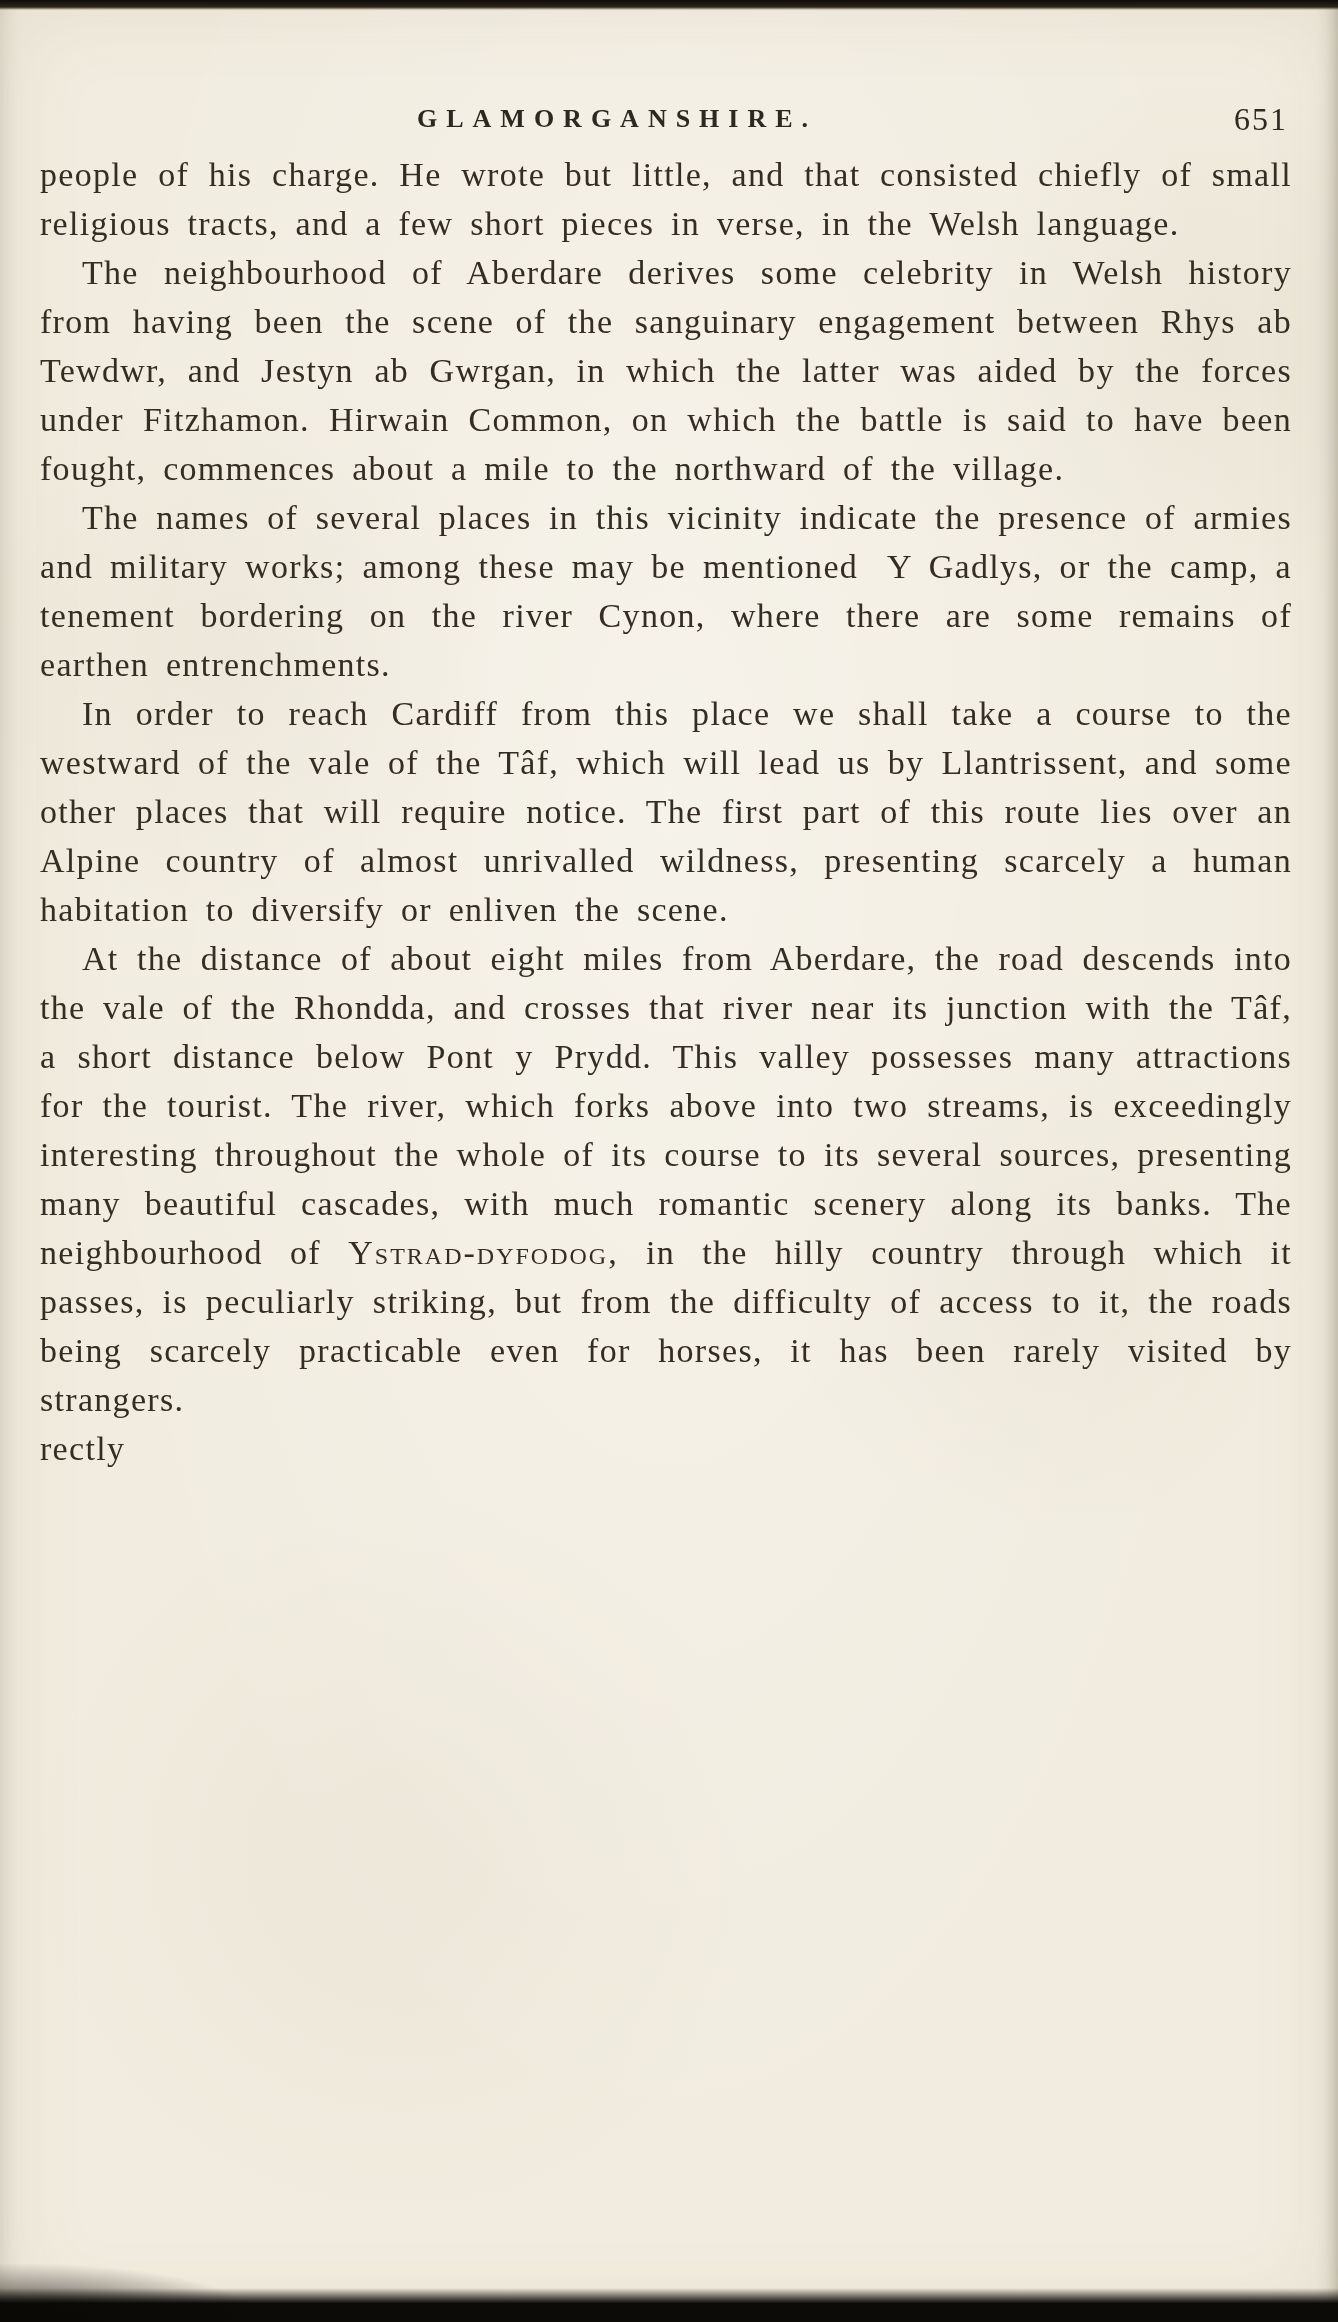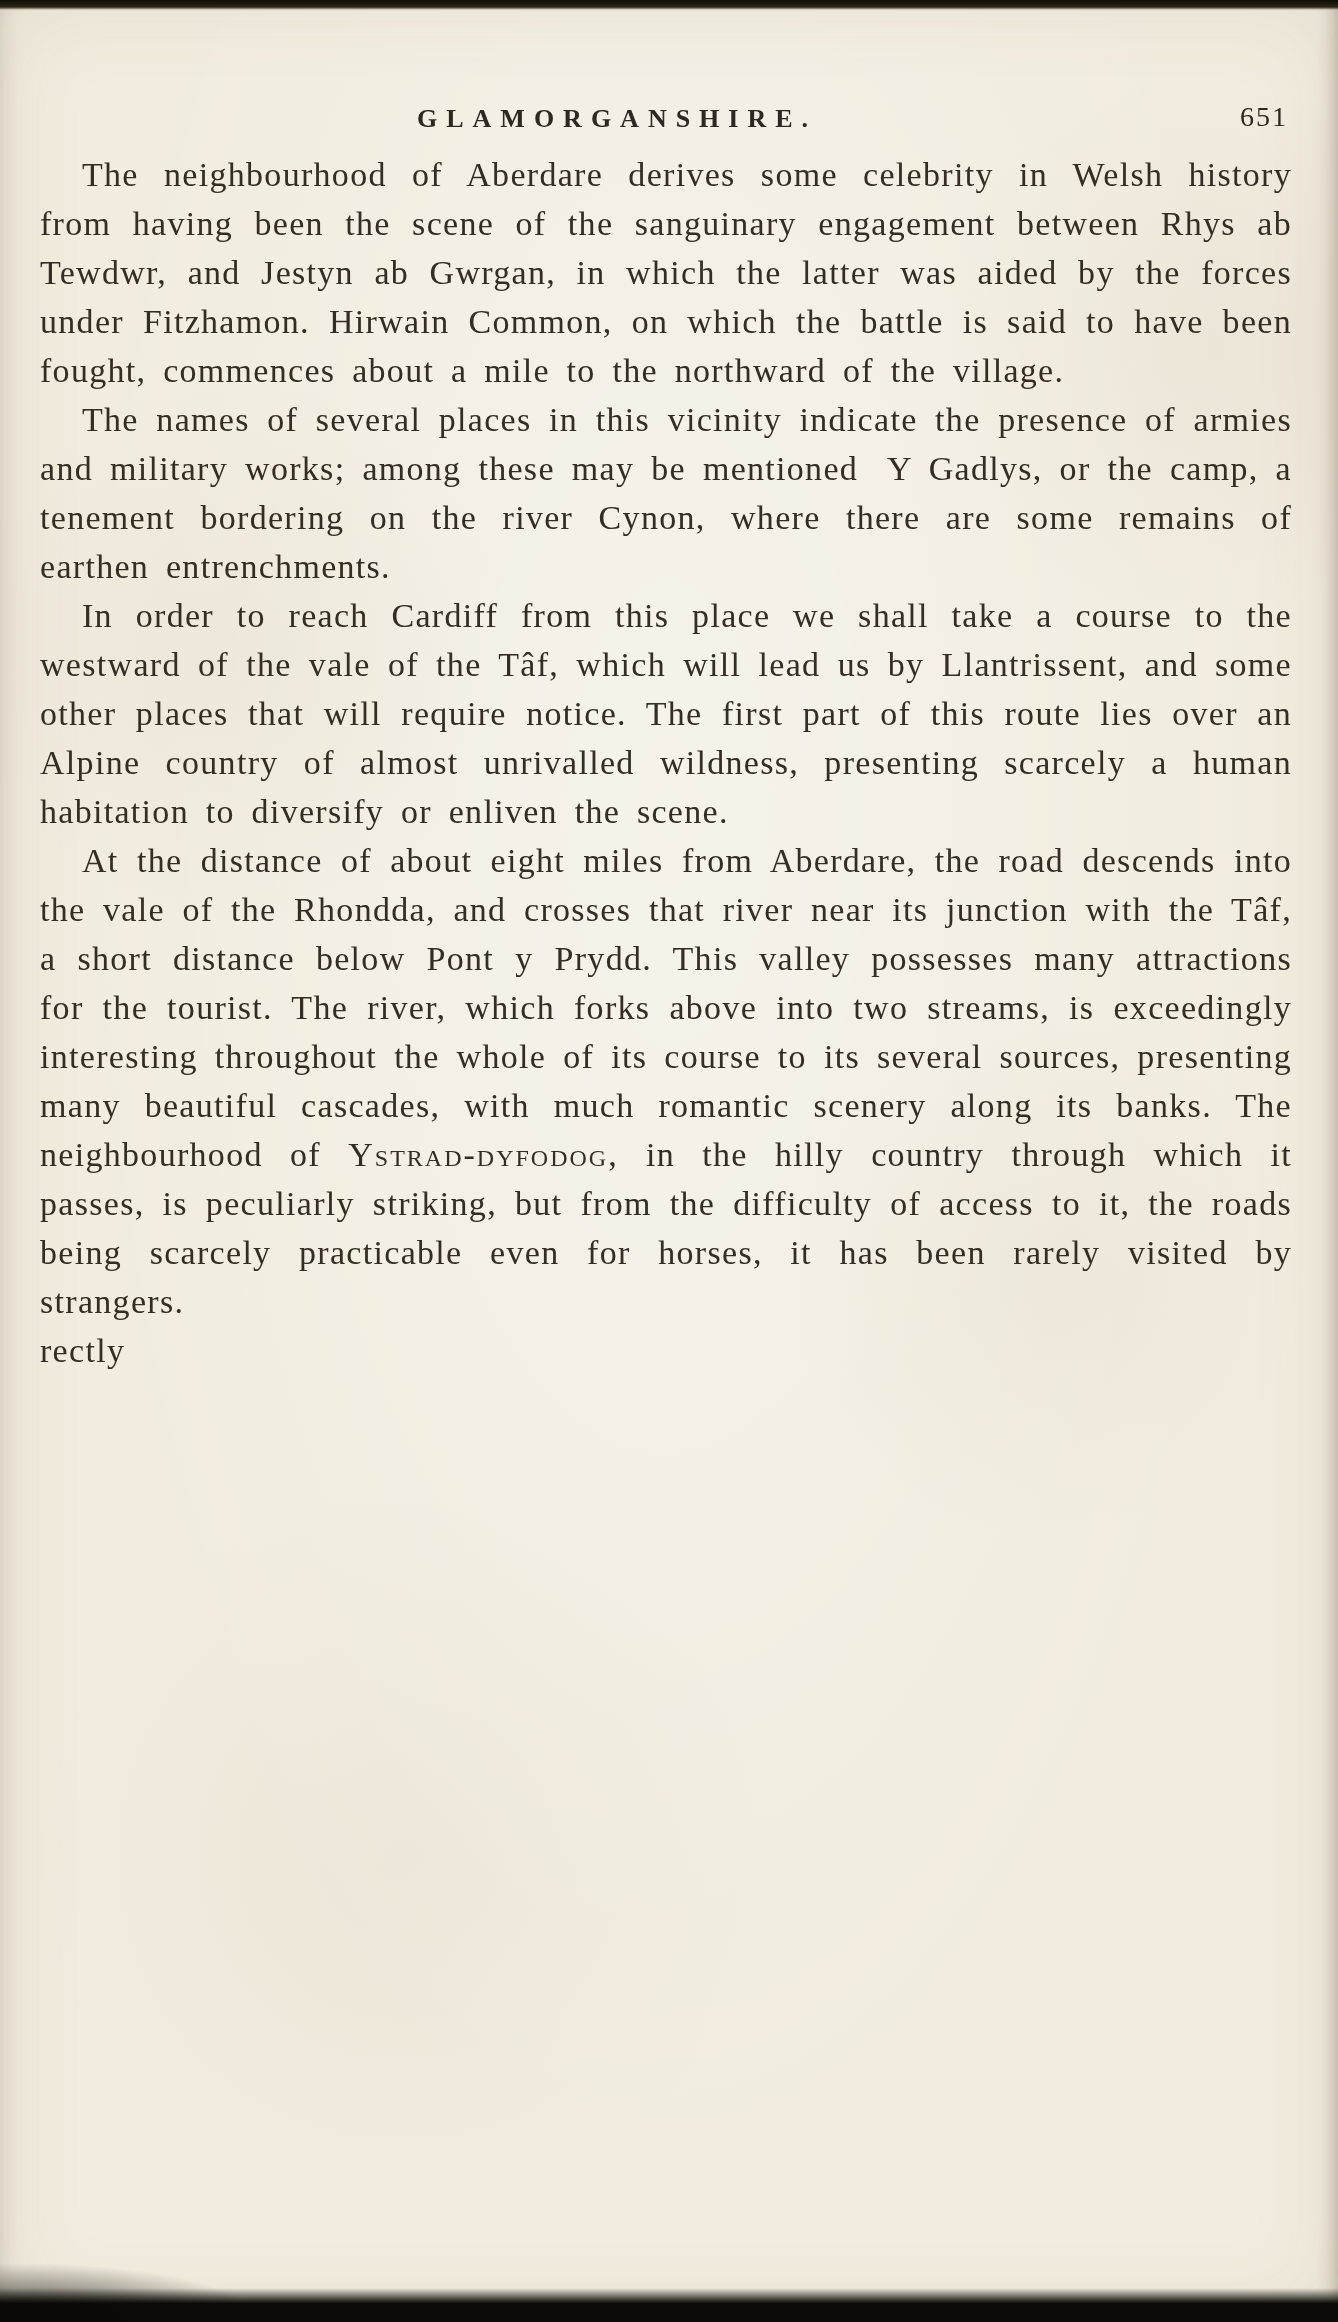--- a/index.html
+++ b/index.html
@@ -62,21 +62,21 @@
     top: 0;
     font-size: 26px;
     font-weight: bold;
     letter-spacing: 9px;
     color: #2d2820;
   }
   .page-number {
     position: absolute;
     right: 50px;
     top: -3px;
-    font-size: 28px;
+    font-size: 32px;
     letter-spacing: 2px;
     color: #2d2820;
   }
   .text-block {
     position: absolute;
     top: 150px;
     left: 40px;
     right: 46px;
     text-align: justify;
     font-size: 34px;
@@ -111,20 +111,21 @@
 
   <div class="edge-top"></div>
 
   <div class="header-row">
     <div class="running-title">GLAMORGANSHIRE.</div>
     <div class="page-number">651</div>
   </div>
 
   <div class="text-block">
 
+    <p class=""><span>people of his charge.  He wrote but little, and that consisted chiefly of small religious tracts, and a few short pieces in verse, in the Welsh language.</span></p>
       <p class="indent"><span>The neighbourhood of Aberdare derives some celebrity in Welsh history from having been the scene of the sanguinary engagement between Rhys ab Tewdwr, and Jestyn ab Gwrgan, in which the latter was aided by the forces under Fitzhamon. Hirwain Common, on which the battle is said to have been fought, commences about a mile to the northward of the village.</span></p>
       <p class="indent"><span>The names of several places in this vicinity indicate the presence of armies and military works; among these may be mentioned </span><span class="italic">Y Gadlys,</span><span> or the camp, a tenement bordering on the river Cynon, where there are some remains of earthen entrenchments.</span></p>
       <p class="indent"><span>In order to reach Cardiff from this place we shall take a course to the westward of the vale of the Tâf, which will lead us by Llantrissent, and some other places that will require notice.  The first part of this route lies over an Alpine country of almost unrivalled wildness, presenting scarcely a human habitation to diversify or enliven the scene.</span></p>
       <p class="indent"><span>At the distance of about eight miles from Aberdare, the road descends into the vale of the Rhondda, and crosses that river near its junction with the Tâf, a short distance below Pont y Prydd.  This valley possesses many attractions for the tourist. The river, which forks above into two streams, is exceedingly interesting throughout the whole of its course to its several sources, presenting many beautiful cascades, with much romantic scenery along its banks. The neighbourhood of </span><span class="smallcaps">Ystrad-dyfodog,</span><span> in the hilly country through which it passes, is peculiarly striking, but from the difficulty of access to it, the roads being scarcely practicable even for horses, it has been rarely visited by strangers.</span></p>
       <div class="catchword-row">
       <span>rectly</span>
     </div>
   </div>
 
   <div class="edge-bottom"></div>

